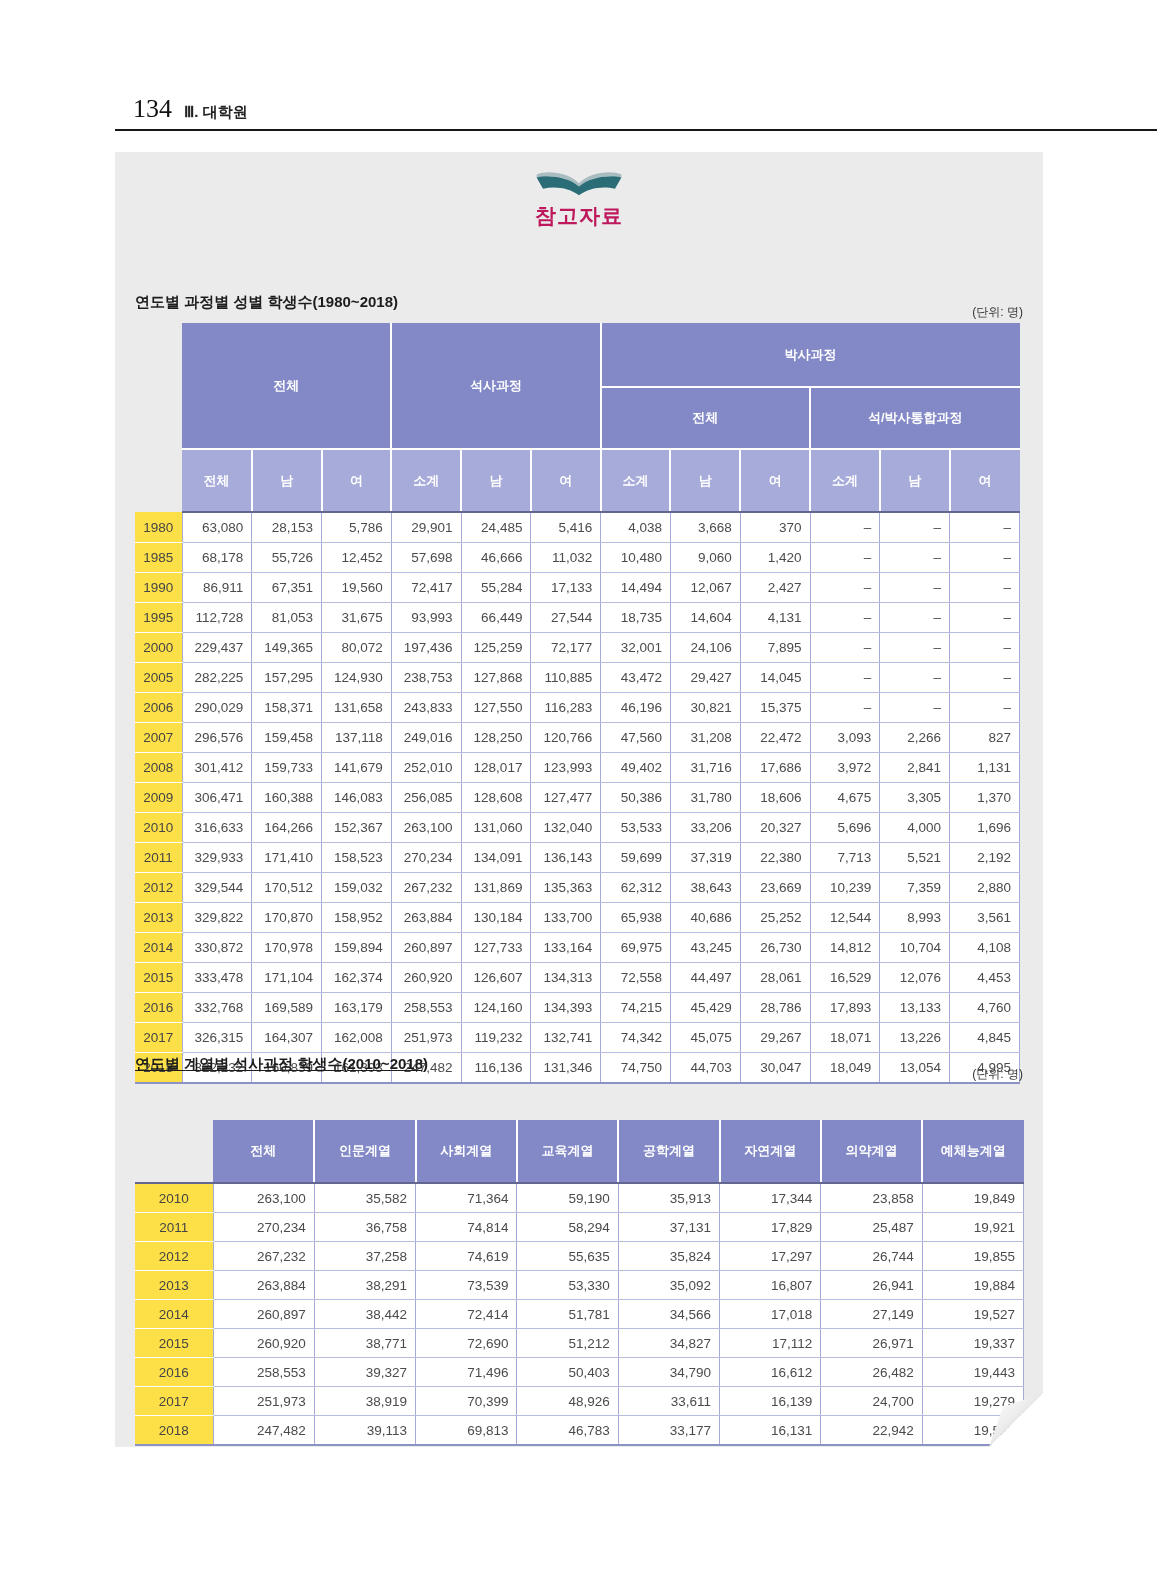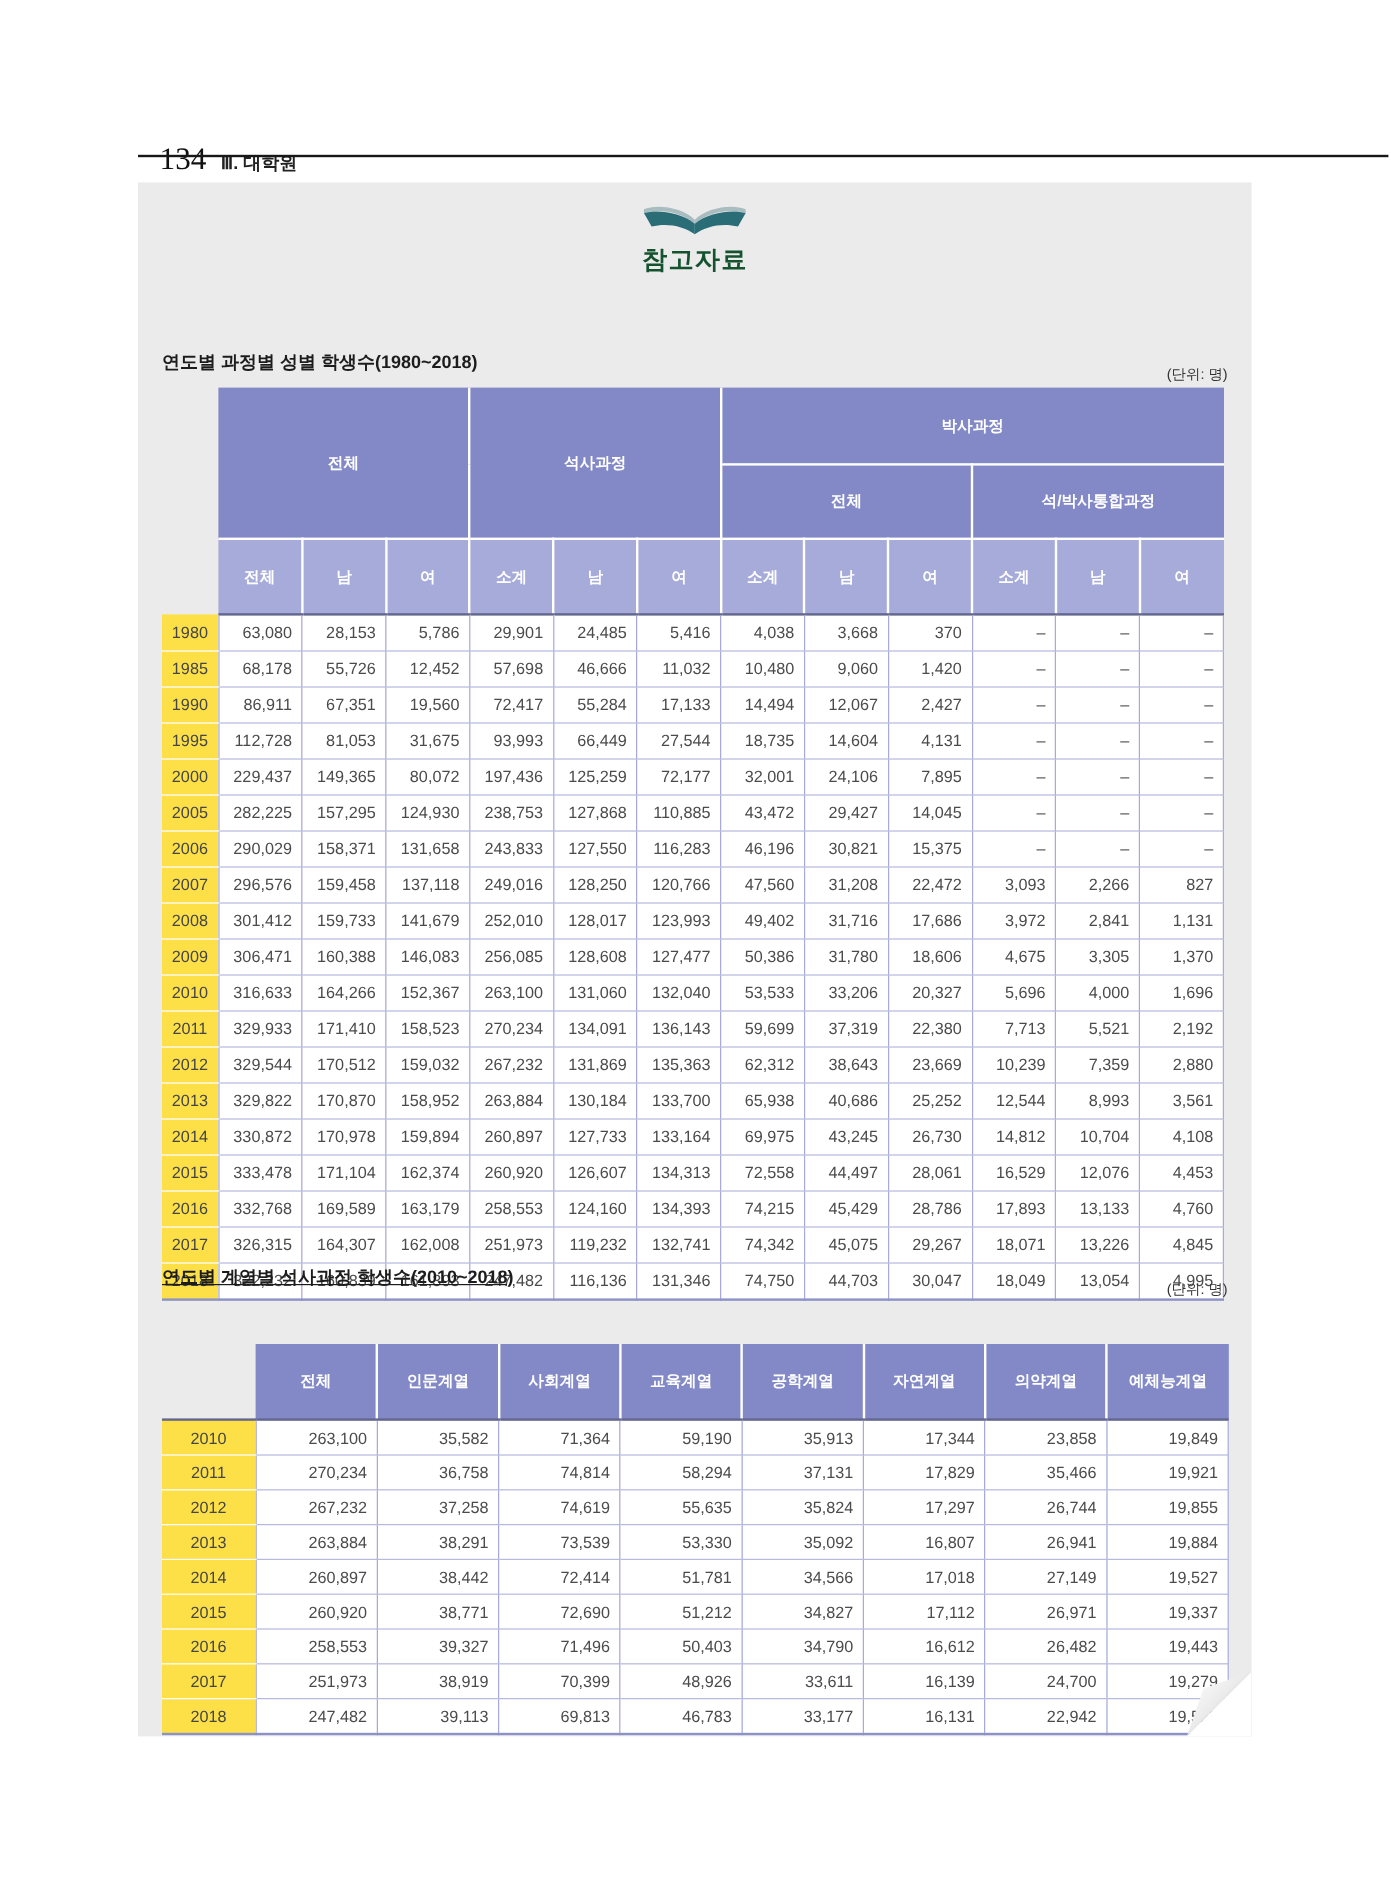--- a/index.html
+++ b/index.html
@@ -1,30 +1,30 @@
 <!DOCTYPE html>
 <html><head>
 <meta charset="utf-8">
 <style>
   html,body{margin:0;padding:0;background:#fff;}
   .page{position:relative;width:1159px;height:1571px;background:#ffffff;overflow:hidden;
         font-family:"Liberation Sans", sans-serif;}
 
   
   .page-header{position:absolute;left:133px;top:94px;display:flex;align-items:baseline;gap:12px;}
-  .page-num{font-family:"Liberation Serif", serif;font-size:26px;color:#111;margin-top:24px;}
+  .page-num{font-family:"Liberation Serif", serif;font-size:26px;color:#111;}
   .page-section{font-size:15px;font-weight:bold;color:#222;}
   .header-rule{position:absolute;left:115px;top:129px;width:1042px;height:2px;background:#171717;}
 
   
   .panel{position:absolute;left:115px;top:152px;width:928px;height:1295px;background:#ebebec;}
 
   .badge{position:absolute;left:0;top:16px;width:100%;text-align:center;}
   .badge svg{display:block;margin:0 auto;}
-  .badge-title{margin-top:2px;font-size:21px;font-weight:bold;color:#14532d;letter-spacing:1px;}
+  .badge-title{margin-top:2px;font-size:21px;font-weight:bold;color:#be185d;letter-spacing:1px;}
 
   .tbl-title{position:absolute;left:20px;font-size:15px;font-weight:bold;color:#1c1c1c;}
   .tbl-unit{position:absolute;right:20px;font-size:12px;color:#333;}
   .t1-title{top:141px;}
   .t1-unit{top:152px;}
   .t2-title{top:903px;text-decoration:underline;}
   .t2-unit{top:914px;}
 
   
   table{border-collapse:collapse;table-layout:fixed;position:absolute;
@@ -435,21 +435,21 @@
             <td class="num-cell">19,849</td>
           </tr>
           <tr>
             <td class="year-cell">2011</td>
             <td class="num-cell">270,234</td>
             <td class="num-cell">36,758</td>
             <td class="num-cell">74,814</td>
             <td class="num-cell">58,294</td>
             <td class="num-cell">37,131</td>
             <td class="num-cell">17,829</td>
-            <td class="num-cell">35,466</td>
+            <td class="num-cell">25,487</td>
             <td class="num-cell">19,921</td>
           </tr>
           <tr>
             <td class="year-cell">2012</td>
             <td class="num-cell">267,232</td>
             <td class="num-cell">37,258</td>
             <td class="num-cell">74,619</td>
             <td class="num-cell">55,635</td>
             <td class="num-cell">35,824</td>
             <td class="num-cell">17,297</td>

